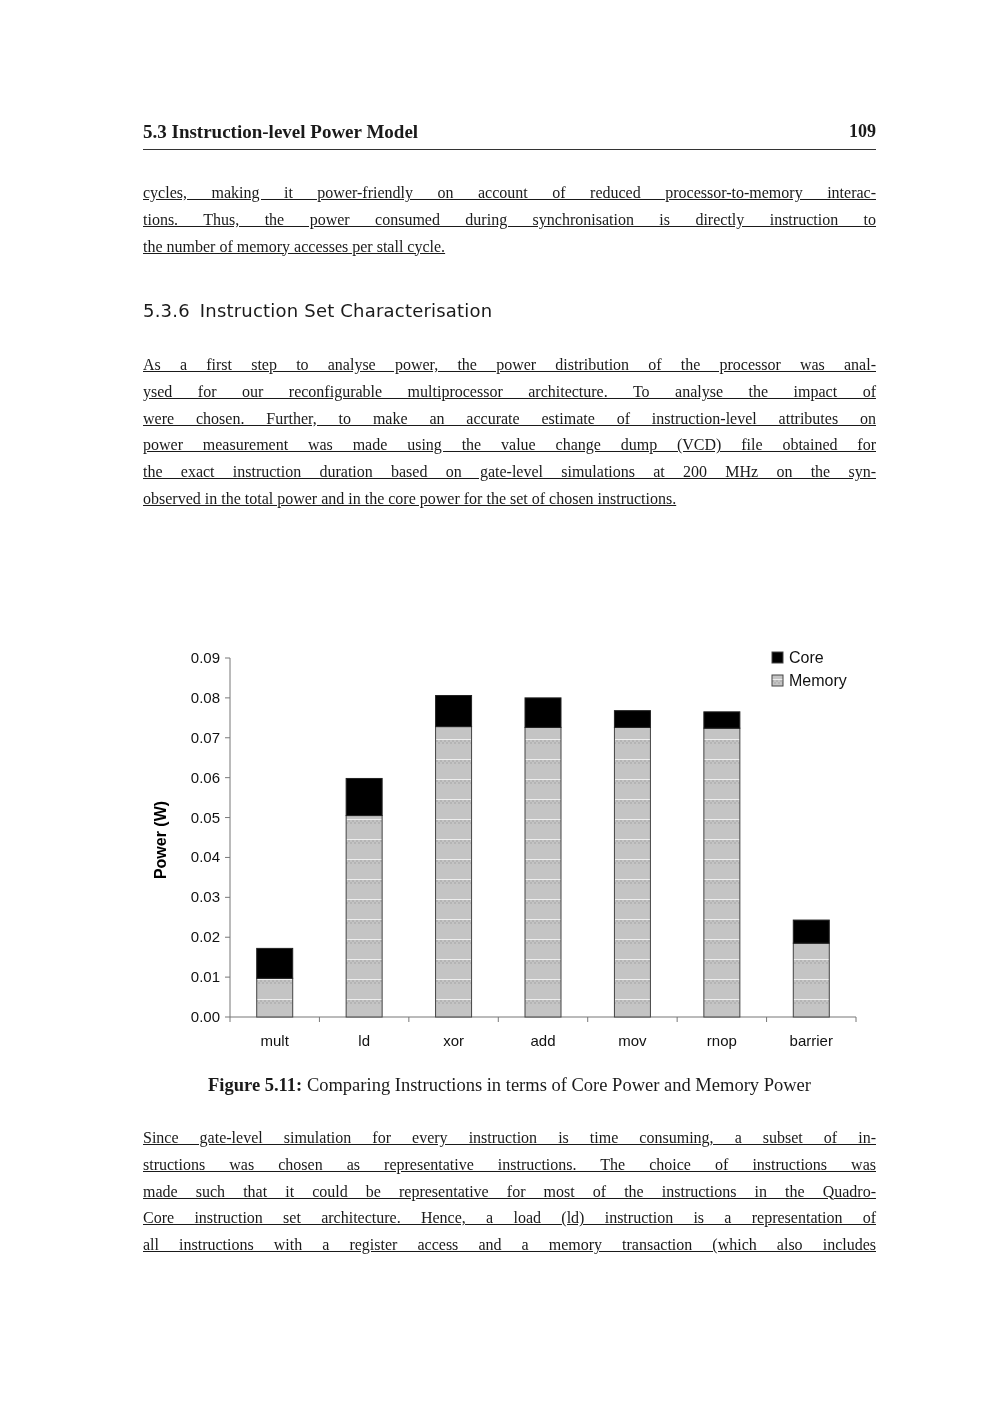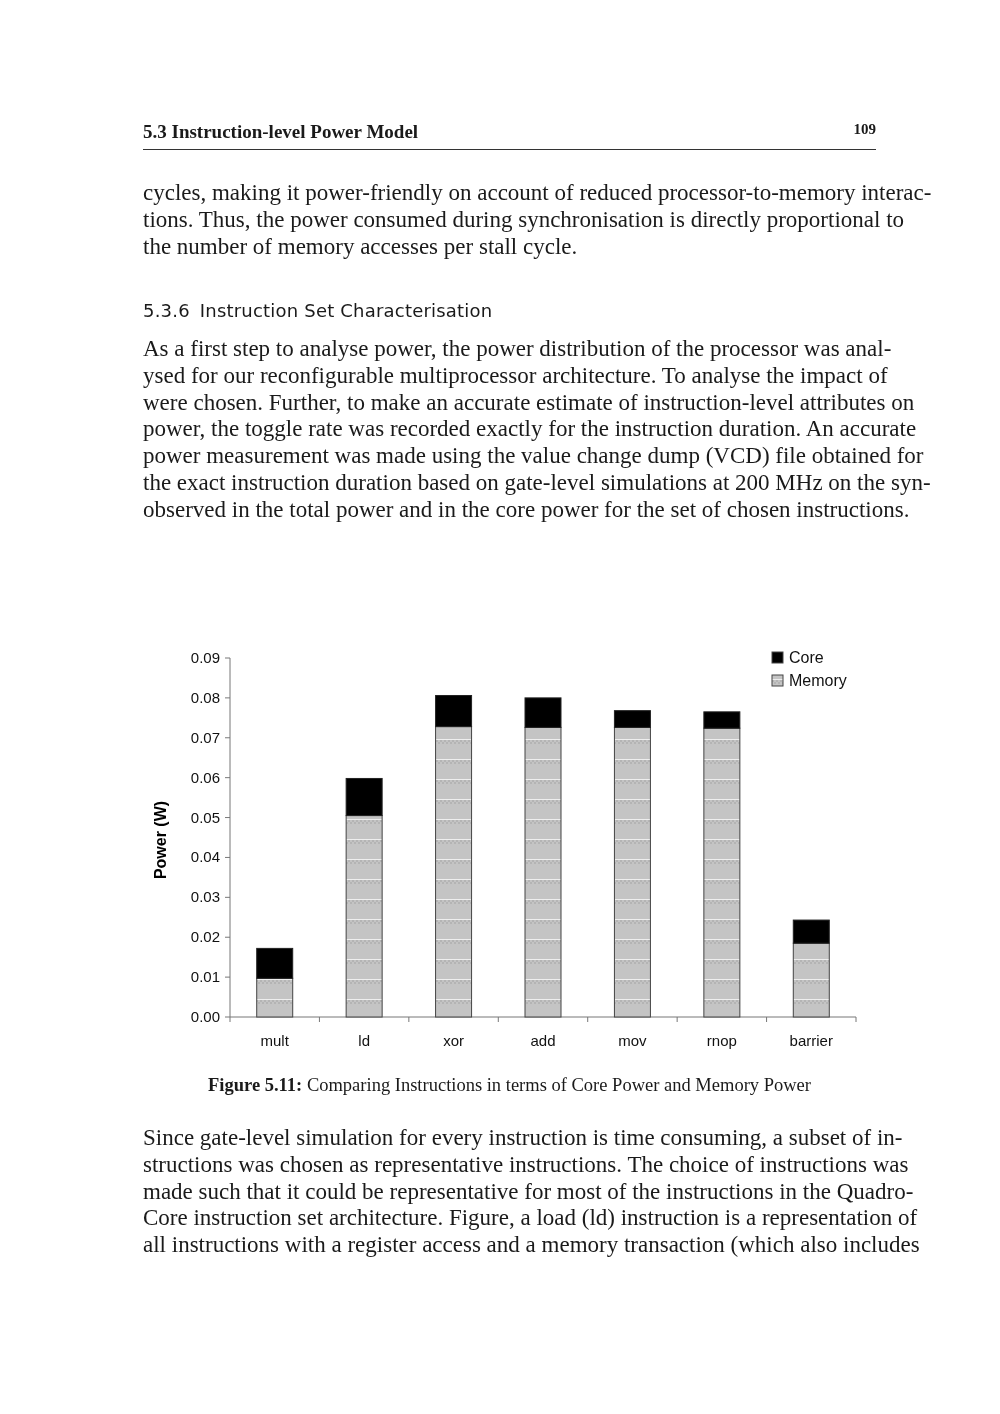--- a/index.html
+++ b/index.html
@@ -1,23 +1,23 @@
 <!DOCTYPE html>
 <html><head>
   <meta charset="utf-8">
   <style>
     html, body { margin: 0; padding: 0; background: #ffffff; }
     body { width: 1000px; height: 1414px; position: relative; overflow: hidden;
       font-family: "Liberation Serif", "DejaVu Serif", serif; color: #1a1a1a; }
     .header { position: absolute; left: 143px; top: 121px; width: 733px; height: 28px;
       border-bottom: 1px solid #333; }
     .header .title { position: absolute; left: 0; top: 0; font-weight: bold; font-size: 19px; }
-    .header .pageno { position: absolute; right: 0; top: 0; font-weight: bold; font-size: 15px; }
-    .para { position: absolute; left: 143px; width: 733px; font-size: 23px;
-      line-height: 26.8px; text-align: justify; }
+    .header .pageno { position: absolute; right: 0; top: 0; font-weight: bold; font-size: 18px; }
+    .para { position: absolute; left: 143px; width: 733px; font-size: 16px;
+      line-height: 26.8px; text-align: justify; text-decoration: underline; }
     .para span.line { display: block; text-align: justify; text-align-last: justify; white-space: nowrap; }
     .para span.line.last { text-align-last: left; }
     .section { position: absolute; left: 143px; top: 300px; font-family: "DejaVu Sans", sans-serif;
       font-size: 18px; font-weight: normal; letter-spacing: 0.2px; }
     .section .num { margin-right: 10px; }
     .chart { position: absolute; left: 140px; top: 640px; width: 740px; height: 420px; }
     .chart svg { position: absolute; left: 0; top: 0; }
     .chart text { font-family: "Liberation Sans", sans-serif; }
     .caption { position: absolute; left: 143px; top: 1075px; width: 733px; text-align: center;
       font-size: 18.5px; }
@@ -26,33 +26,32 @@
 </head>
 <body>
 
 <div class="header">
   <span class="title">5.3 Instruction-level Power Model</span>
   <span class="pageno">109</span>
 </div>
 
 <div class="para" style="top:180px;">
   <span class="line">cycles, making it power-friendly on account of reduced processor-to-memory interac-</span>
-  <span class="line">tions. Thus, the power consumed during synchronisation is directly proportional to</span>
+  <span class="line">tions. Thus, the power consumed during synchronisation is directly instruction to</span>
   <span class="line last">the number of memory accesses per stall cycle.</span>
 </div>
 
 <div class="section">
   <span class="num">5.3.6</span><span>Instruction Set Characterisation</span>
 </div>
 
-<div class="para" style="top:336px;">
+<div class="para" style="top:352px;">
   <span class="line">As a first step to analyse power, the power distribution of the processor was anal-</span>
   <span class="line">ysed for our reconfigurable multiprocessor architecture. To analyse the impact of</span>
   <span class="line">were chosen. Further, to make an accurate estimate of instruction-level attributes on</span>
-  <span class="line">power, the toggle rate was recorded exactly for the instruction duration. An accurate</span>
   <span class="line">power measurement was made using the value change dump (VCD) file obtained for</span>
   <span class="line">the exact instruction duration based on gate-level simulations at 200 MHz on the syn-</span>
   <span class="line last">observed in the total power and in the core power for the set of chosen instructions.</span>
 </div>
 
 <div class="chart">
   <svg id="chart-svg" width="740" height="420" viewBox="0 0 740 420">
     <defs>
       <pattern id="memPattern" width="4" height="20" patternUnits="userSpaceOnUse">
         <rect width="4" height="20" fill="#c4c4c4"></rect>
@@ -144,15 +143,15 @@
 
 <div class="caption">
   <b>Figure 5.11:</b>
   <span>Comparing Instructions in terms of Core Power and Memory Power</span>
 </div>
 
 <div class="para" style="top:1125px;">
   <span class="line">Since gate-level simulation for every instruction is time consuming, a subset of in-</span>
   <span class="line">structions was chosen as representative instructions. The choice of instructions was</span>
   <span class="line">made such that it could be representative for most of the instructions in the Quadro-</span>
-  <span class="line">Core instruction set architecture. Figure, a load (ld) instruction is a representation of</span>
+  <span class="line">Core instruction set architecture. Hence, a load (ld) instruction is a representation of</span>
   <span class="line">all instructions with a register access and a memory transaction (which also includes</span>
 </div>
 
 </body></html>

